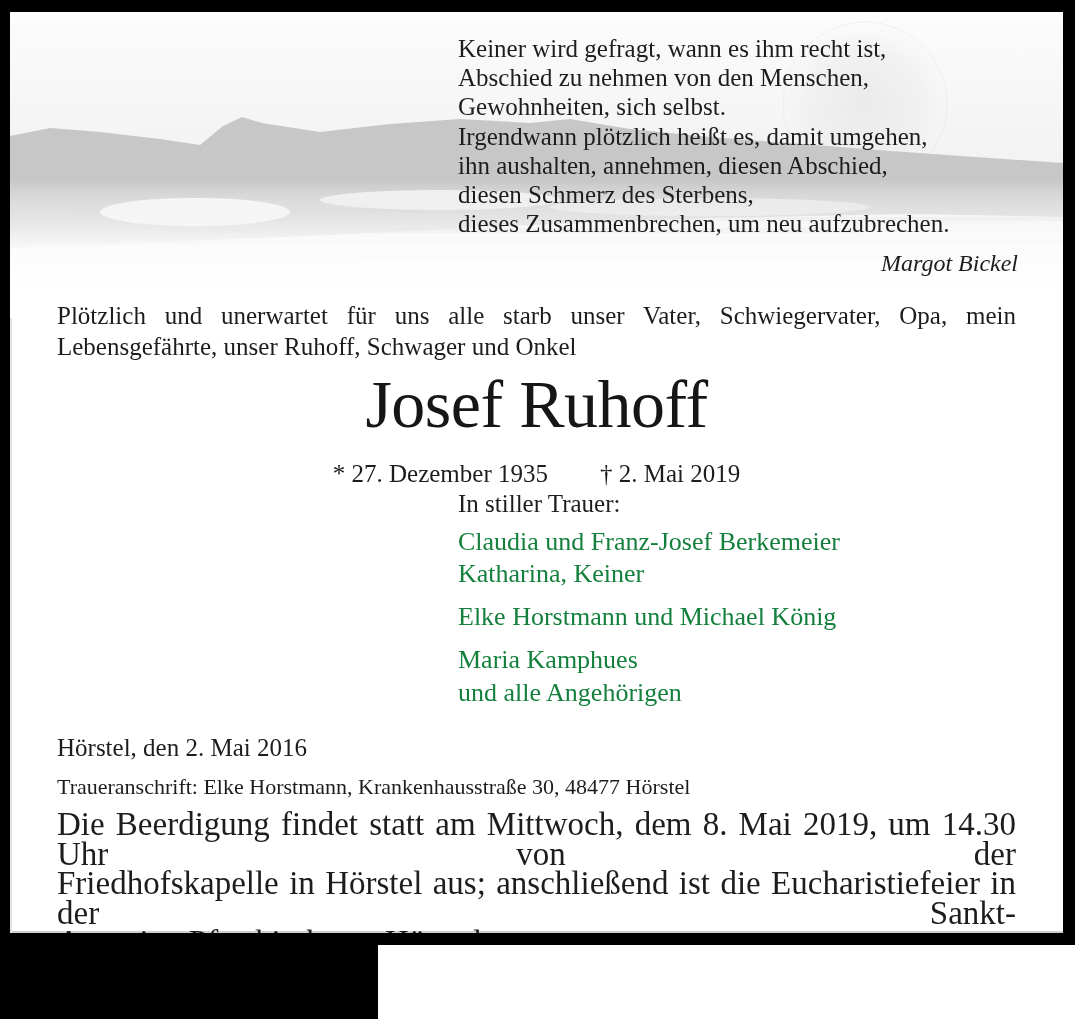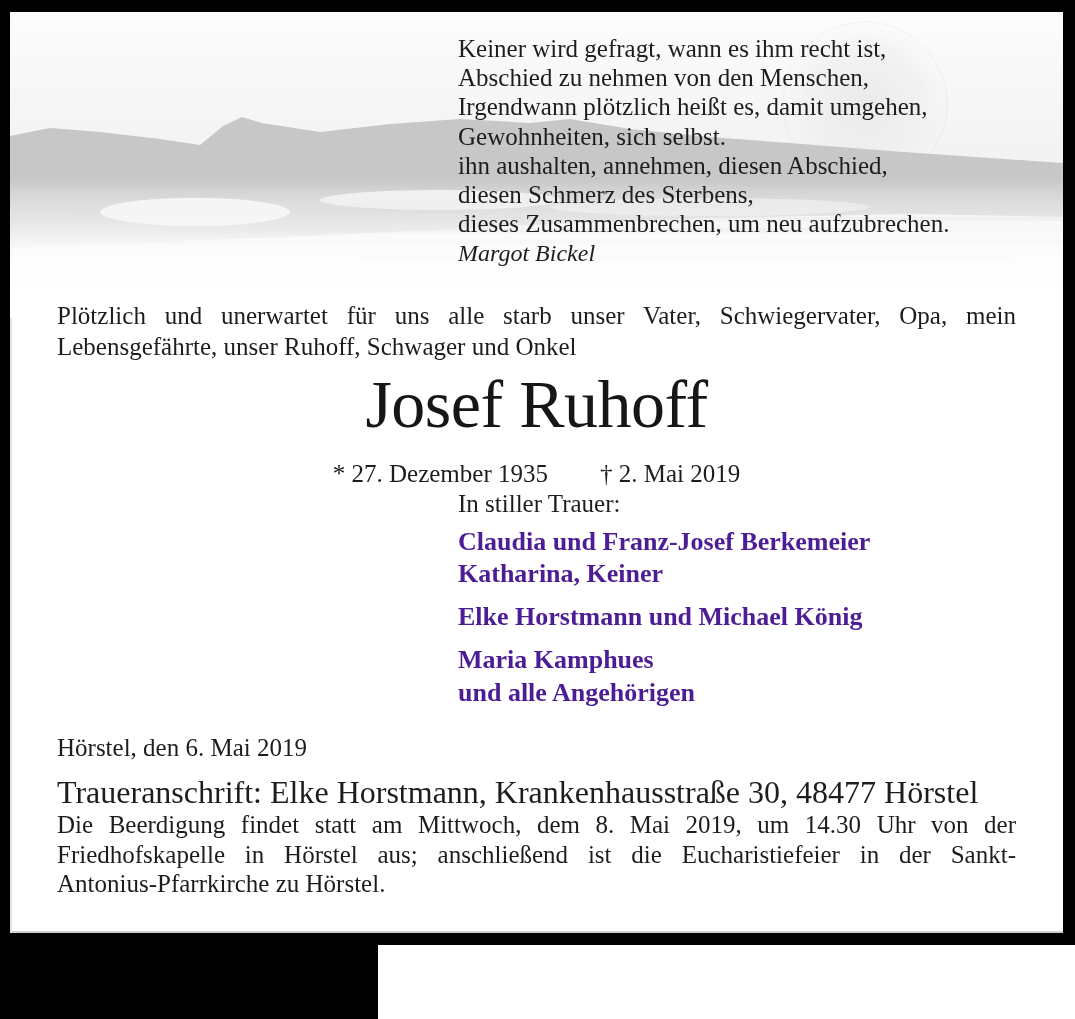--- a/index.html
+++ b/index.html
@@ -15,39 +15,39 @@
     overflow:hidden;
   }
   .landscape { position:absolute; left:0; top:0; width:1053px; height:300px; }
   .landscape svg { display:block; width:1053px; height:300px; }
   .landscape::after {
     content:""; position:absolute; left:0; right:0; bottom:-6px; height:90px;
     background:linear-gradient(to bottom, rgba(255,255,255,0), #ffffff 80%);
   }
   .poem { position:absolute; left:448px; top:22px; width:560px; font-size:25px; line-height:29.2px; }
   .poem-line { white-space:nowrap; }
-  .poem-attribution { text-align:left; font-style:italic; font-size:24px; margin-top:1px; }
+  .poem-attribution { text-align:right; font-style:italic; font-size:24px; margin-top:11px; }
   .intro { position:absolute; left:47px; top:288px; width:959px; font-size:25px; line-height:31px; }
   .line-justify { text-align:justify; text-align-last:justify; }
   .name {
     position:absolute; left:47px; top:357px; width:959px; text-align:center;
     font-size:68px; line-height:70px; letter-spacing:-0.5px; color:#161616;
   }
   .dates { position:absolute; left:47px; top:448px; width:959px; text-align:center; font-size:25px; }
   .dates .death { margin-left:52px; }
   .mourning-label { position:absolute; left:448px; top:478px; font-size:25px; }
   .mourners {
     position:absolute; left:448px; top:514px; width:560px;
-    font-size:26px; font-weight:bold; line-height:32px; color:#4c1d95;
+    font-size:26px; font-weight:normal; line-height:32px; color:#15803d;
   }
   .mourner-line.grp { margin-top:11px; }
   .mourner-line.grp-wide { margin-top:1px; }
   .place-date { position:absolute; left:47px; top:722px; font-size:25px; }
-  .address { position:absolute; left:47px; top:762px; font-size:32px; }
-  .funeral { position:absolute; left:47px; top:798px; width:959px; font-size:25px; line-height:29.5px; }
+  .address { position:absolute; left:47px; top:762px; font-size:22px; }
+  .funeral { position:absolute; left:47px; top:798px; width:959px; font-size:33px; line-height:29.5px; }
   .black-block { position:absolute; left:0; top:940px; width:378px; height:79px; background:#000; }
 </style>
 </head>
 <body>
 
 <div class="stage">
   <div class="card">
     <div class="card-inner">
 
       <div class="landscape">
@@ -85,22 +85,22 @@
             <ellipse cx="430" cy="188" rx="120" ry="10" fill="#ffffff" opacity="0.7"></ellipse>
             <ellipse cx="700" cy="195" rx="160" ry="9" fill="#ffffff" opacity="0.5"></ellipse>
           </g>
           <rect x="0" y="168" width="1053" height="132" fill="url(#waterG)"></rect>
         </svg>
       </div>
 
       <div class="poem">
         <div class="poem-line">Keiner wird gefragt, wann es ihm recht ist,</div>
         <div class="poem-line">Abschied zu nehmen von den Menschen,</div>
+        <div class="poem-line">Gewohnheiten, sich selbst.</div>
         <div class="poem-line">Irgendwann plötzlich heißt es, damit umgehen,</div>
-        <div class="poem-line">Gewohnheiten, sich selbst.</div>
         <div class="poem-line">ihn aushalten, annehmen, diesen Abschied,</div>
         <div class="poem-line">diesen Schmerz des Sterbens,</div>
         <div class="poem-line">dieses Zusammenbrechen, um neu aufzubrechen.</div>
         <div class="poem-attribution">Margot Bickel</div>
       </div>
 
       <div class="intro">
         <div class="line-justify">Plötzlich und unerwartet für uns alle starb unser Vater, Schwiegervater, Opa, mein</div>
         <div>Lebensgefährte, unser Ruhoff, Schwager und Onkel</div>
       </div>
@@ -114,21 +114,21 @@
       <div class="mourning-label">In stiller Trauer:</div>
 
       <div class="mourners">
         <div class="mourner-line">Claudia und Franz-Josef Berkemeier</div>
         <div class="mourner-line">Katharina, Keiner</div>
         <div class="mourner-line grp">Elke Horstmann und Michael König</div>
         <div class="mourner-line grp">Maria Kamphues</div>
         <div class="mourner-line grp-wide">und alle Angehörigen</div>
       </div>
 
-      <div class="place-date">Hörstel, den 6. Mai 2019</div>
+      <div class="place-date">Hörstel, den 2. Mai 2016</div>
 
       <div class="address">Traueranschrift: Elke Horstmann, Krankenhausstraße 30, 48477 Hörstel</div>
 
       <div class="funeral">
         <div class="line-justify">Die Beerdigung findet statt am Mittwoch, dem 8. Mai 2019, um 14.30 Uhr von der</div>
         <div class="line-justify">Friedhofskapelle in Hörstel aus; anschließend ist die Eucharistiefeier in der Sankt-</div>
         <div>Antonius-Pfarrkirche zu Hörstel.</div>
       </div>
 
     </div>

